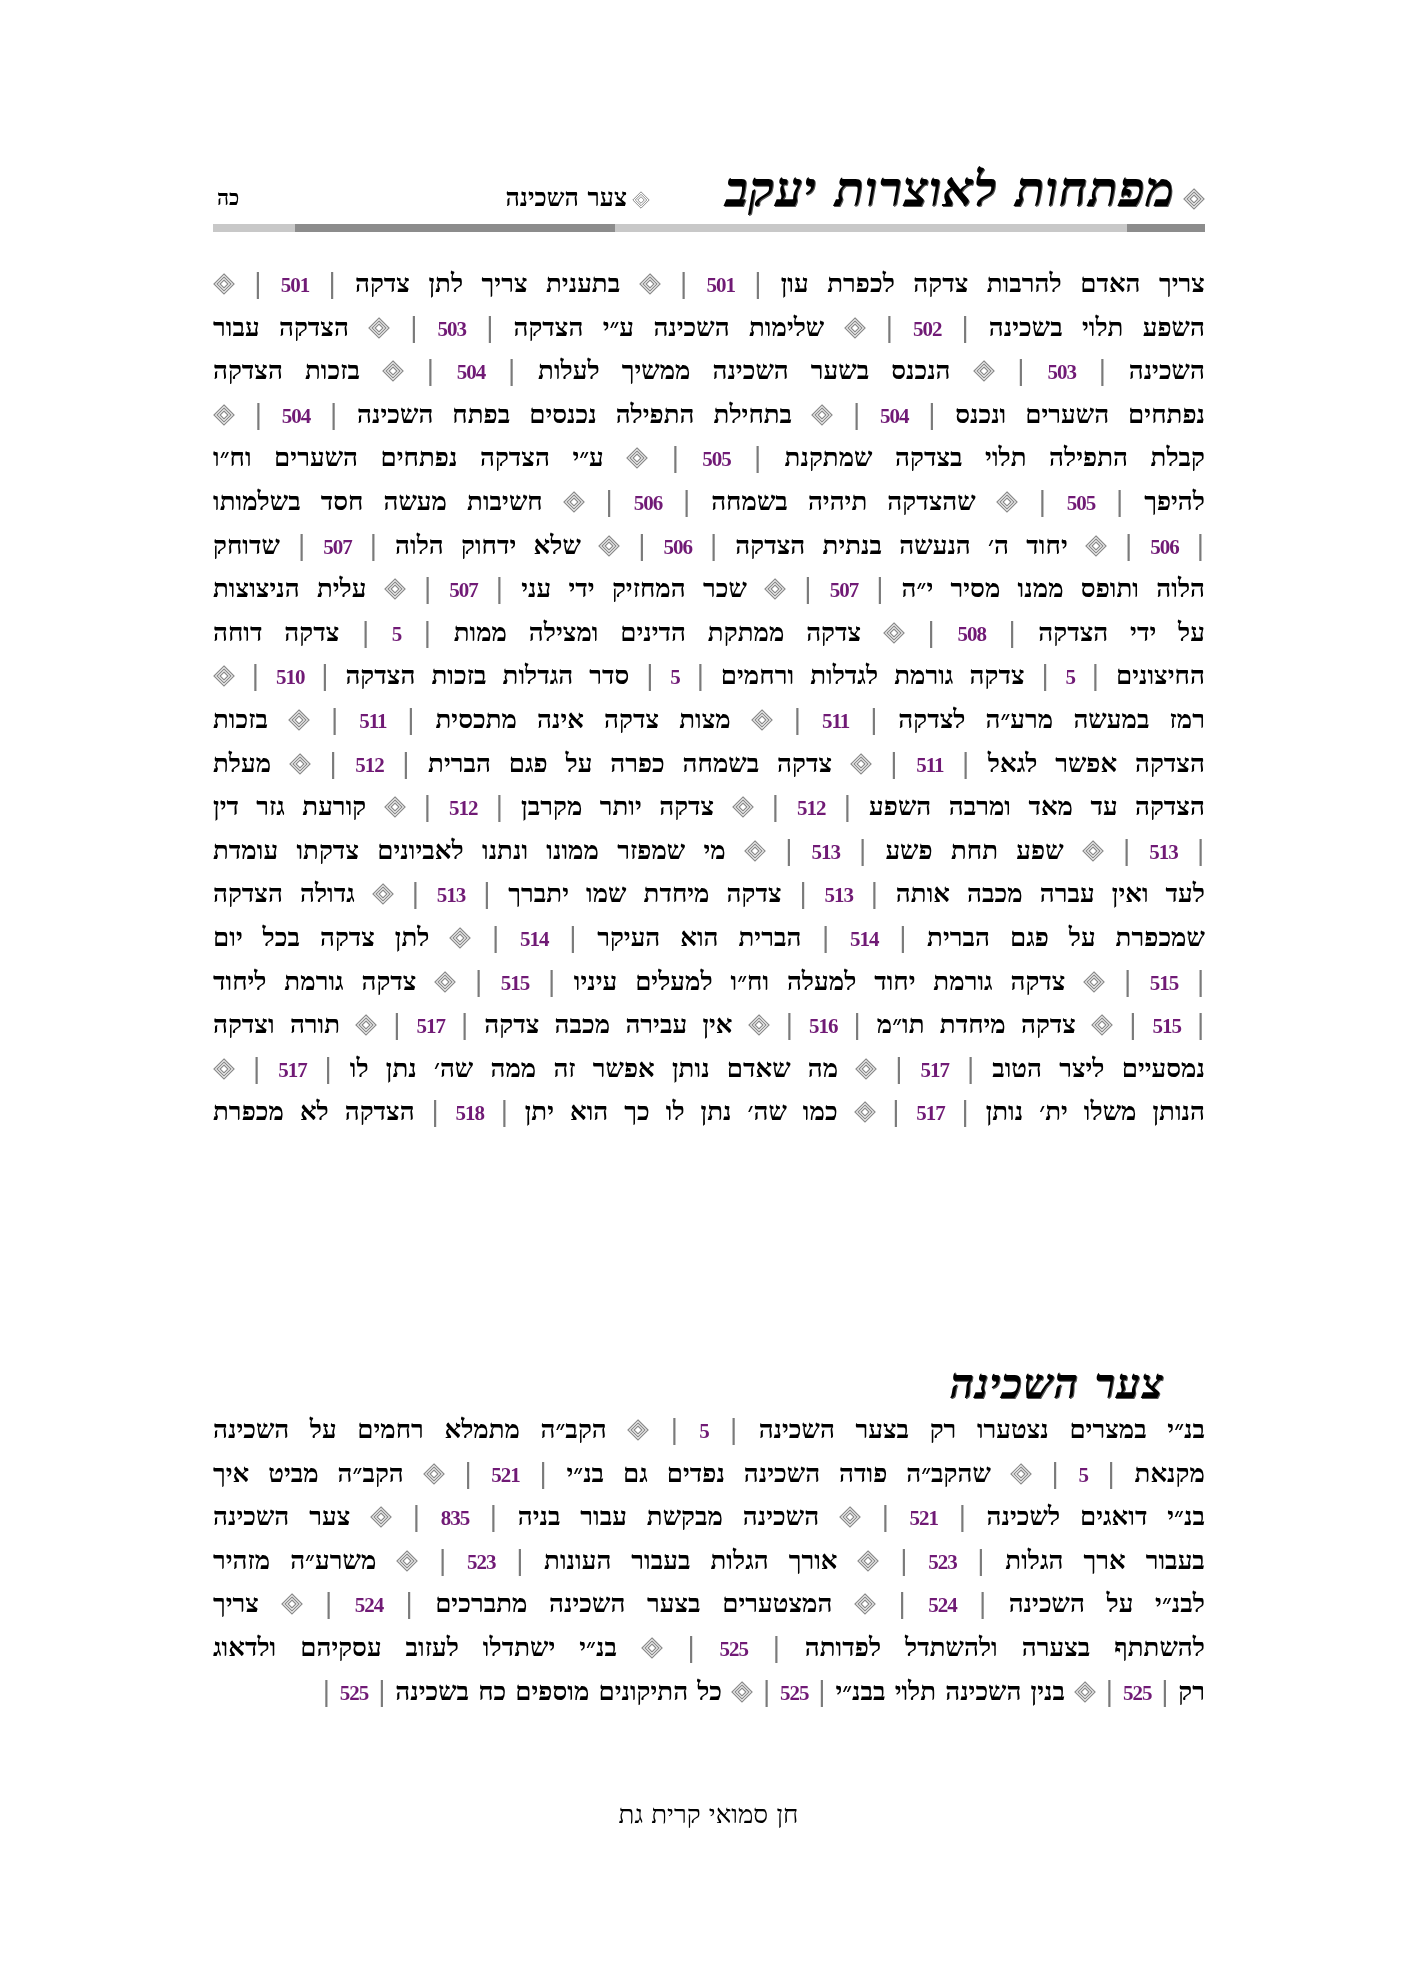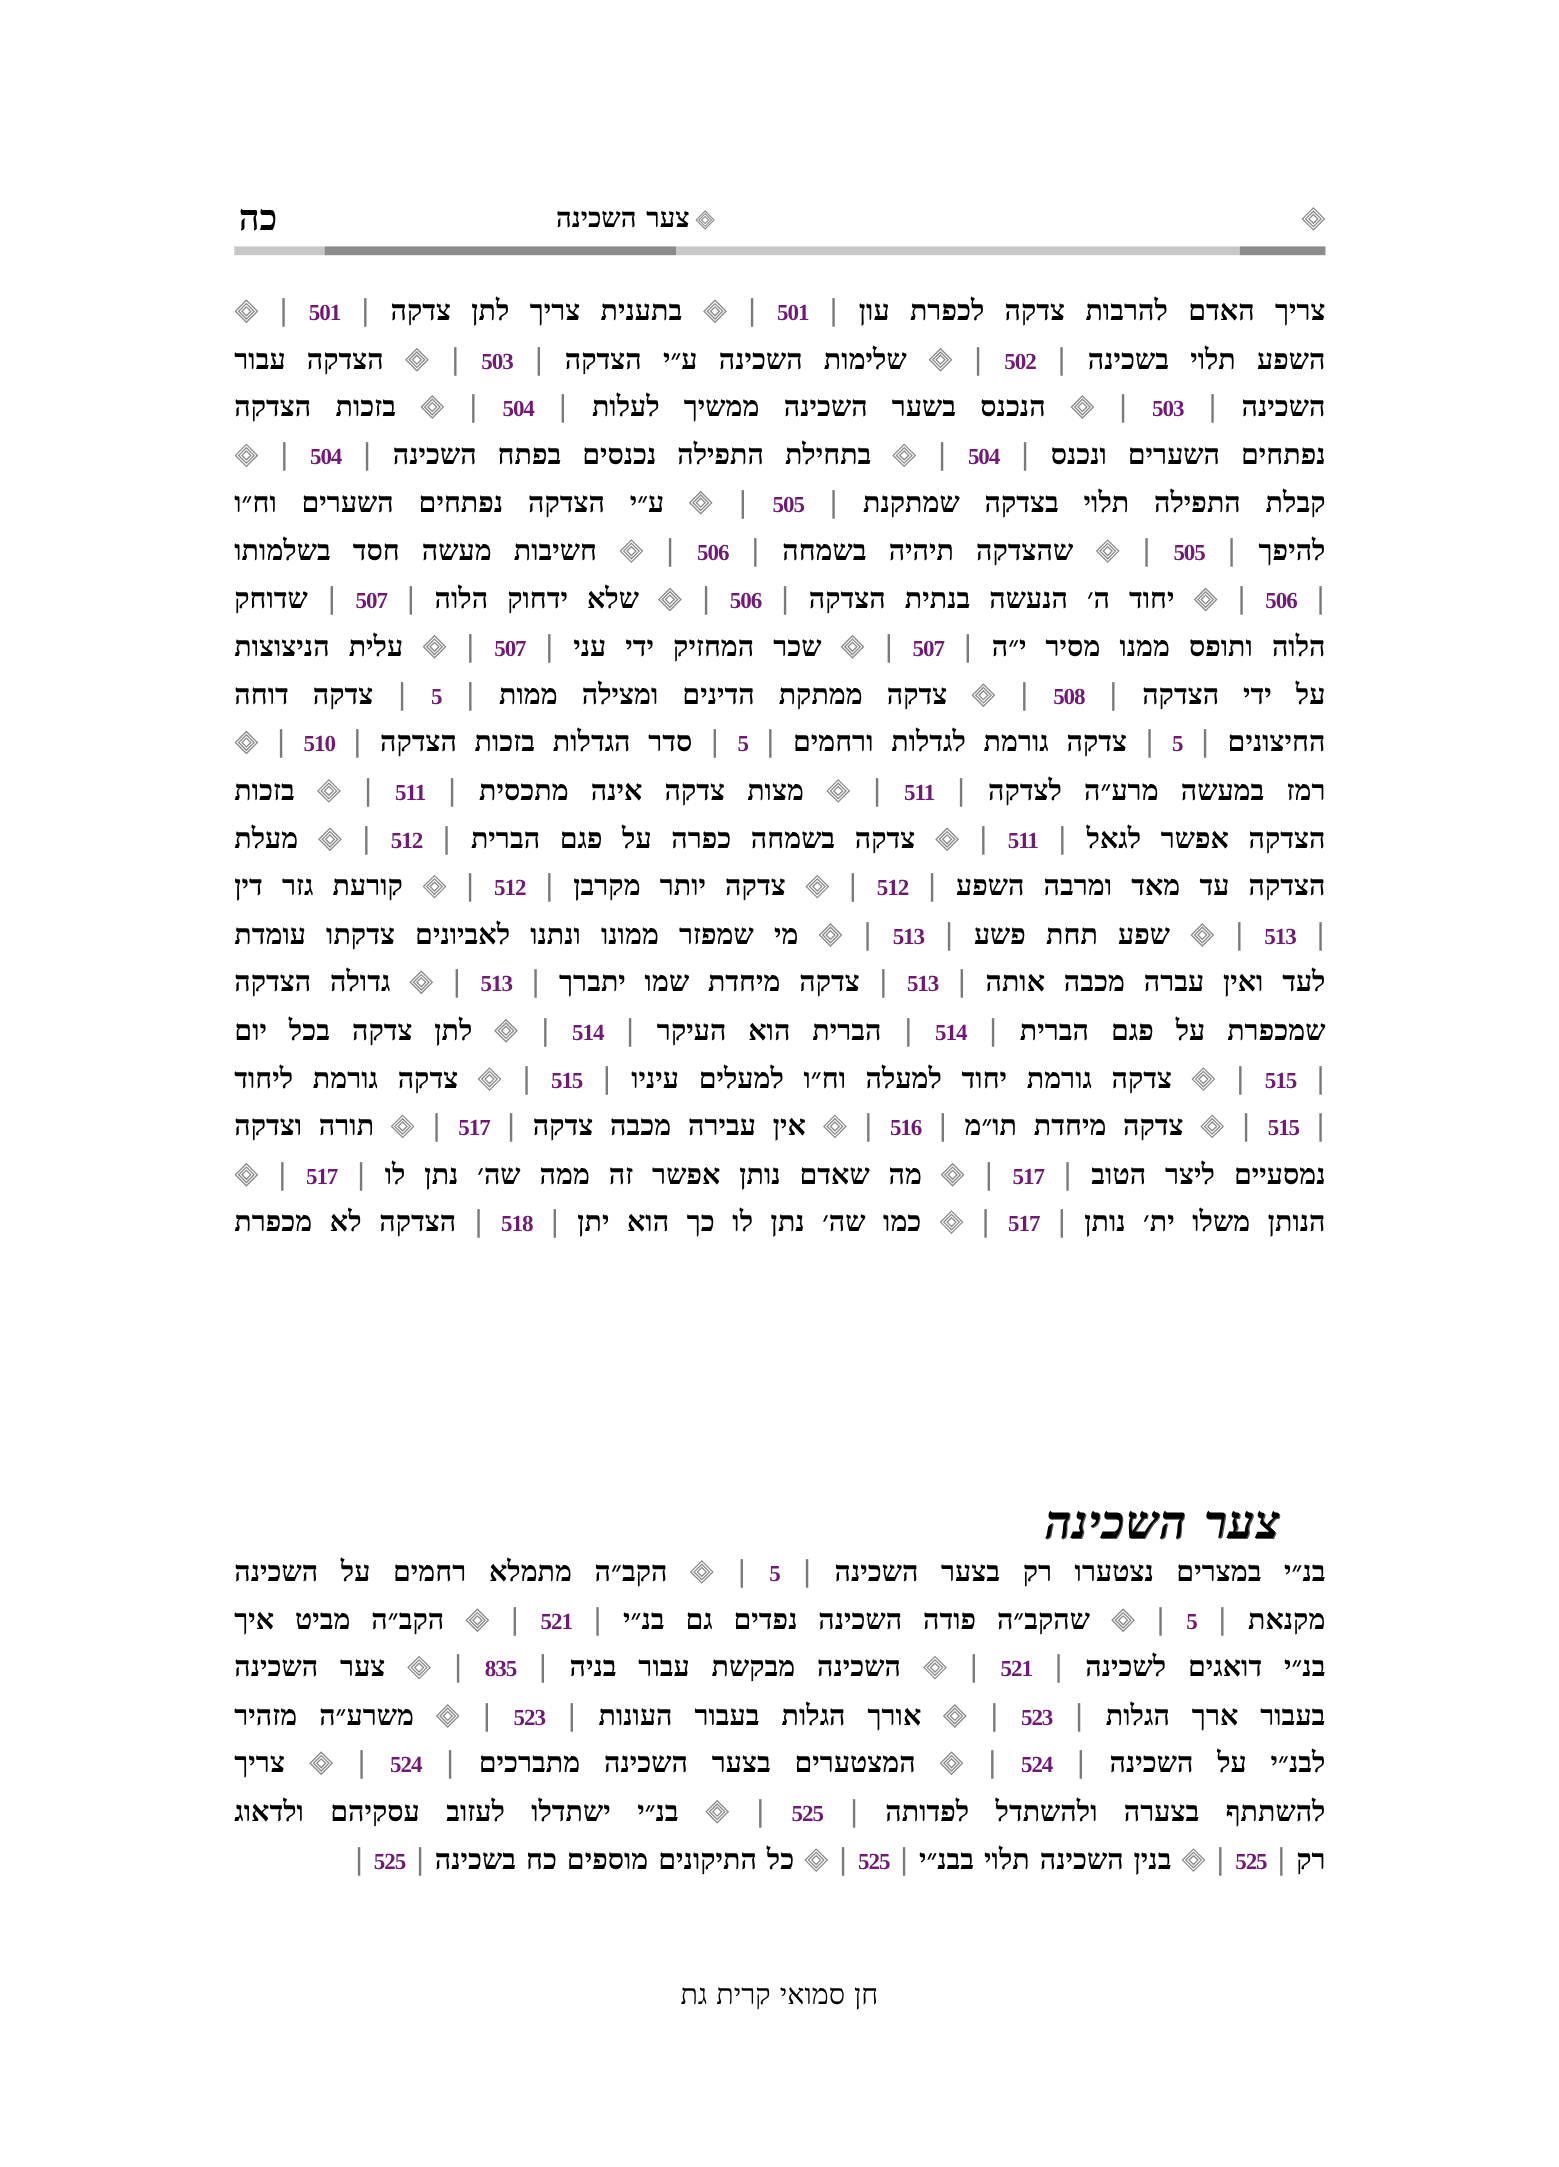--- a/index.html
+++ b/index.html
@@ -10,21 +10,21 @@
 
   
   .header { position: absolute; left: 213px; top: 158px; width: 992px; height: 66px; direction: rtl; }
   .header .title-diamond { position: absolute; right: 0; top: 30px; width: 22px; height: 22px; }
   .header .book-title { position: absolute; right: 30px; top: 2px; font-family: "DejaVu Serif", serif;
         font-weight: bold; font-style: italic; font-size: 48px; line-height: 58px; letter-spacing: 1px;
         text-shadow: 1px 1px 0 #555; white-space: nowrap; }
   .header .section-diamond { position: absolute; right: 555px; top: 33px; width: 18px; height: 18px; }
   .header .section-name { position: absolute; right: 578px; top: 22px; font-weight: bold; font-size: 25px;
         line-height: 36px; white-space: nowrap; }
-  .header .page-num { position: absolute; left: 4px; top: 22px; font-weight: bold; font-size: 33px; line-height: 36px; }
+  .header .page-num { position: absolute; left: 4px; top: 22px; font-weight: bold; font-size: 21px; line-height: 36px; }
 
   .header-bar { position: absolute; left: 213px; top: 224px; width: 992px; height: 8px; display: flex; }
   .header-bar .seg { height: 8px; }
 
   
   .body-block { position: absolute; left: 213px; width: 992px; direction: rtl; }
   .line { height: 43.6px; line-height: 43.6px; font-size: 26px; font-weight: bold; white-space: nowrap;
           text-align: justify; text-align-last: justify; overflow: visible; }
   .line.last { text-align-last: right; }
   .tok-text { }
@@ -44,20 +44,21 @@
 <body>
 
 <div class="page">
 
   <div class="header">
     <svg class="title-diamond" viewBox="0 0 22 22">
       <polygon points="11,1 21,11 11,21 1,11" fill="none" stroke="#8a8a8a" stroke-width="1.2"></polygon>
       <polygon points="11,4 18,11 11,18 4,11" fill="none" stroke="#8a8a8a" stroke-width="1.2"></polygon>
       <polygon points="11,7 15,11 11,15 7,11" fill="none" stroke="#8a8a8a" stroke-width="1.2"></polygon>
     </svg>
+    <span class="book-title">מפתחות לאוצרות יעקב</span>
     <svg class="section-diamond" viewBox="0 0 22 22">
       <polygon points="11,1 21,11 11,21 1,11" fill="none" stroke="#8a8a8a" stroke-width="1.2"></polygon>
       <polygon points="11,4 18,11 11,18 4,11" fill="none" stroke="#8a8a8a" stroke-width="1.2"></polygon>
       <polygon points="11,7 15,11 11,15 7,11" fill="none" stroke="#8a8a8a" stroke-width="1.2"></polygon>
     </svg>
     <span class="section-name">צער השכינה</span>
     <span class="page-num">כה</span>
   </div>
   <div class="header-bar" id="header-bar">
       <div class="seg" style="width: 82px; background: rgb(200, 200, 200);"></div>

